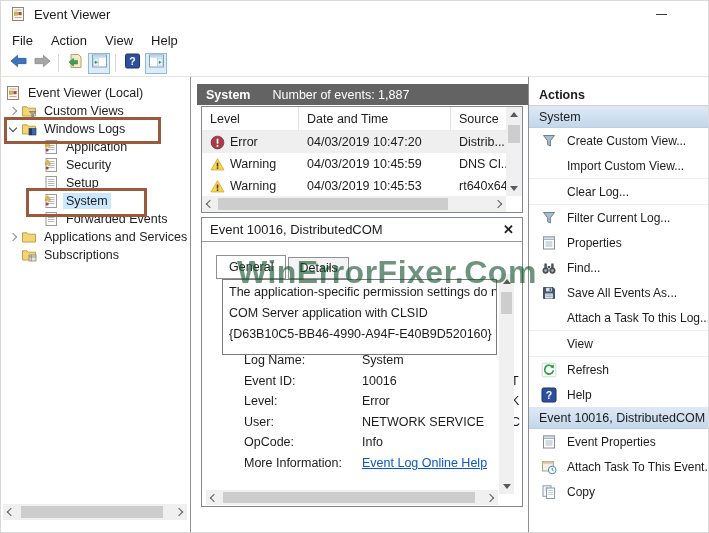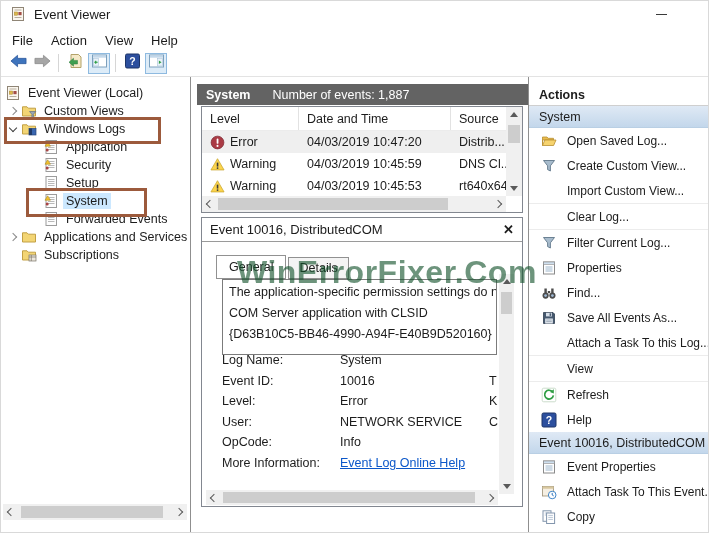--- a/index.html
+++ b/index.html
@@ -83,21 +83,21 @@
     background:#fff;box-sizing:border-box;}
   .pv-head{height:23px;border-bottom:1px solid #9a9a9a;display:flex;align-items:center;padding:0 8px;font-size:13px;justify-content:space-between;}
   .pv-close{font-weight:bold;font-size:13px;cursor:default;}
   .tabs{position:absolute;left:14px;top:30px;display:flex;align-items:flex-end;z-index:2;margin-top:7px;}
   .tab{font-size:12.5px;border:1px solid #919191;background:#f4f4f4;padding:3px 10px;margin-right:2px;}
   .tab.active{background:#fff;padding:4px 12px;position:relative;z-index:3;}
   .desc-box{position:absolute;left:20px;top:61px;width:275px;height:76px;border:1px solid #7b7b7b;
     padding:2px 6px;box-sizing:border-box;overflow:hidden;font-size:12.5px;line-height:1.68;}
   .desc-box div{white-space:nowrap;}
   .fields{position:absolute;left:20px;top:132px;width:285px;font-size:12.5px;}
-  .frow{height:20.5px;display:flex;align-items:center;position:relative;white-space:nowrap;}
+  .frow{height:20.5px;display:flex;align-items:center;position:relative;white-space:nowrap;margin-left:22px;}
   .flabel{width:118px;flex:0 0 118px;}
   .fvalue a{color:var(--link);text-decoration:underline;}
   .fclip{position:absolute;left:267px;top:0;height:100%;display:flex;align-items:center;}
   .pv-vscroll{right:8px;top:56px;width:15px;height:220px;}
   .pv-vthumb{top:18px;height:22px;}
   .pv-hscroll{left:4px;right:24px;bottom:1px;height:15px;}
   .pv-hthumb{left:17px;width:252px;}
   
   .watermark{position:absolute;left:236px;top:177px;font-size:32px;font-weight:bold;color:#14532d;
     opacity:.62;letter-spacing:.5px;z-index:5;pointer-events:none;white-space:nowrap;}
@@ -421,27 +421,20 @@
     </div>
 
     <div class="watermark">WinErrorFixer.Com</div>
 
     <div class="actions">
       <div class="act-title">Actions</div>
       <div id="actions-list">
           <div class="grp-head">System</div>
           <div class="act-item">
             <span class="aicon"><svg viewBox="0 0 16 16">
-                <path d="M1.5 12.5 L1.5 4 L6 4 L7.2 5.3 L12.5 5.3 L12.5 7 L1.5 7 Z" fill="#e9bc4f" stroke="#b98f31" stroke-width="0.8"></path>
-                <path d="M1.5 12.5 L3.8 7 L15 7 L12.6 12.5 Z" fill="#f6d36e" stroke="#b98f31" stroke-width="0.8"></path>
-              </svg></span>
-            <span class="albl">Open Saved Log...</span>
-          </div>
-          <div class="act-item">
-            <span class="aicon"><svg viewBox="0 0 16 16">
                 <path d="M2.5 2.5 L13.5 2.5 L9.4 7.8 L9.4 13 L6.6 11.6 L6.6 7.8 Z" fill="#a8bccd" stroke="#5f7689" stroke-width="0.9"></path>
               </svg></span>
             <span class="albl">Create Custom View...</span>
           </div>
           <div class="act-item">
             <span class="aicon"></span>
             <span class="albl">Import Custom View...</span>
           </div>
           <div class="act-sep"></div>
           <div class="act-item">

